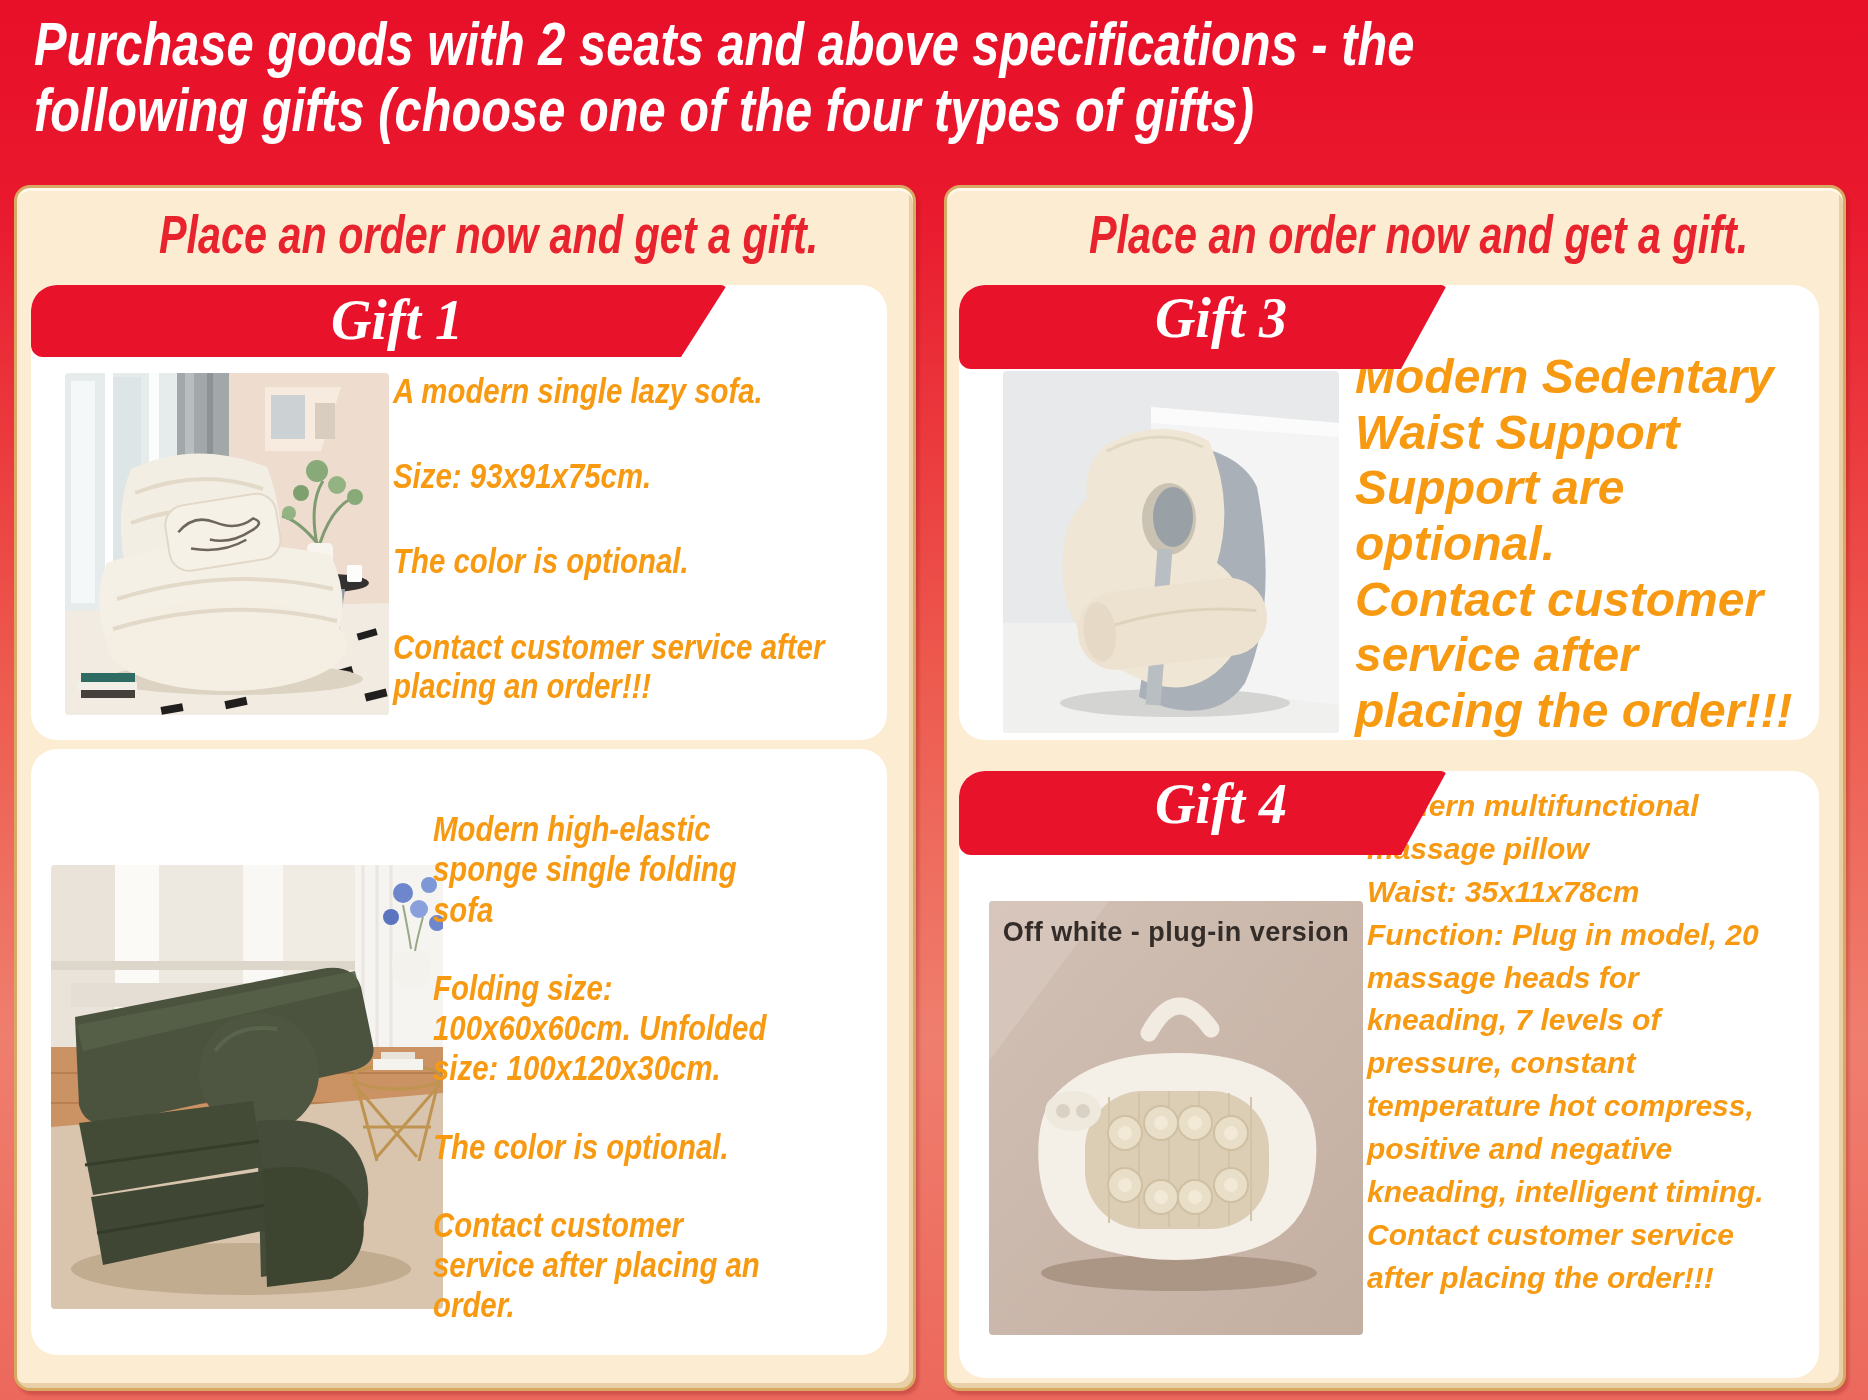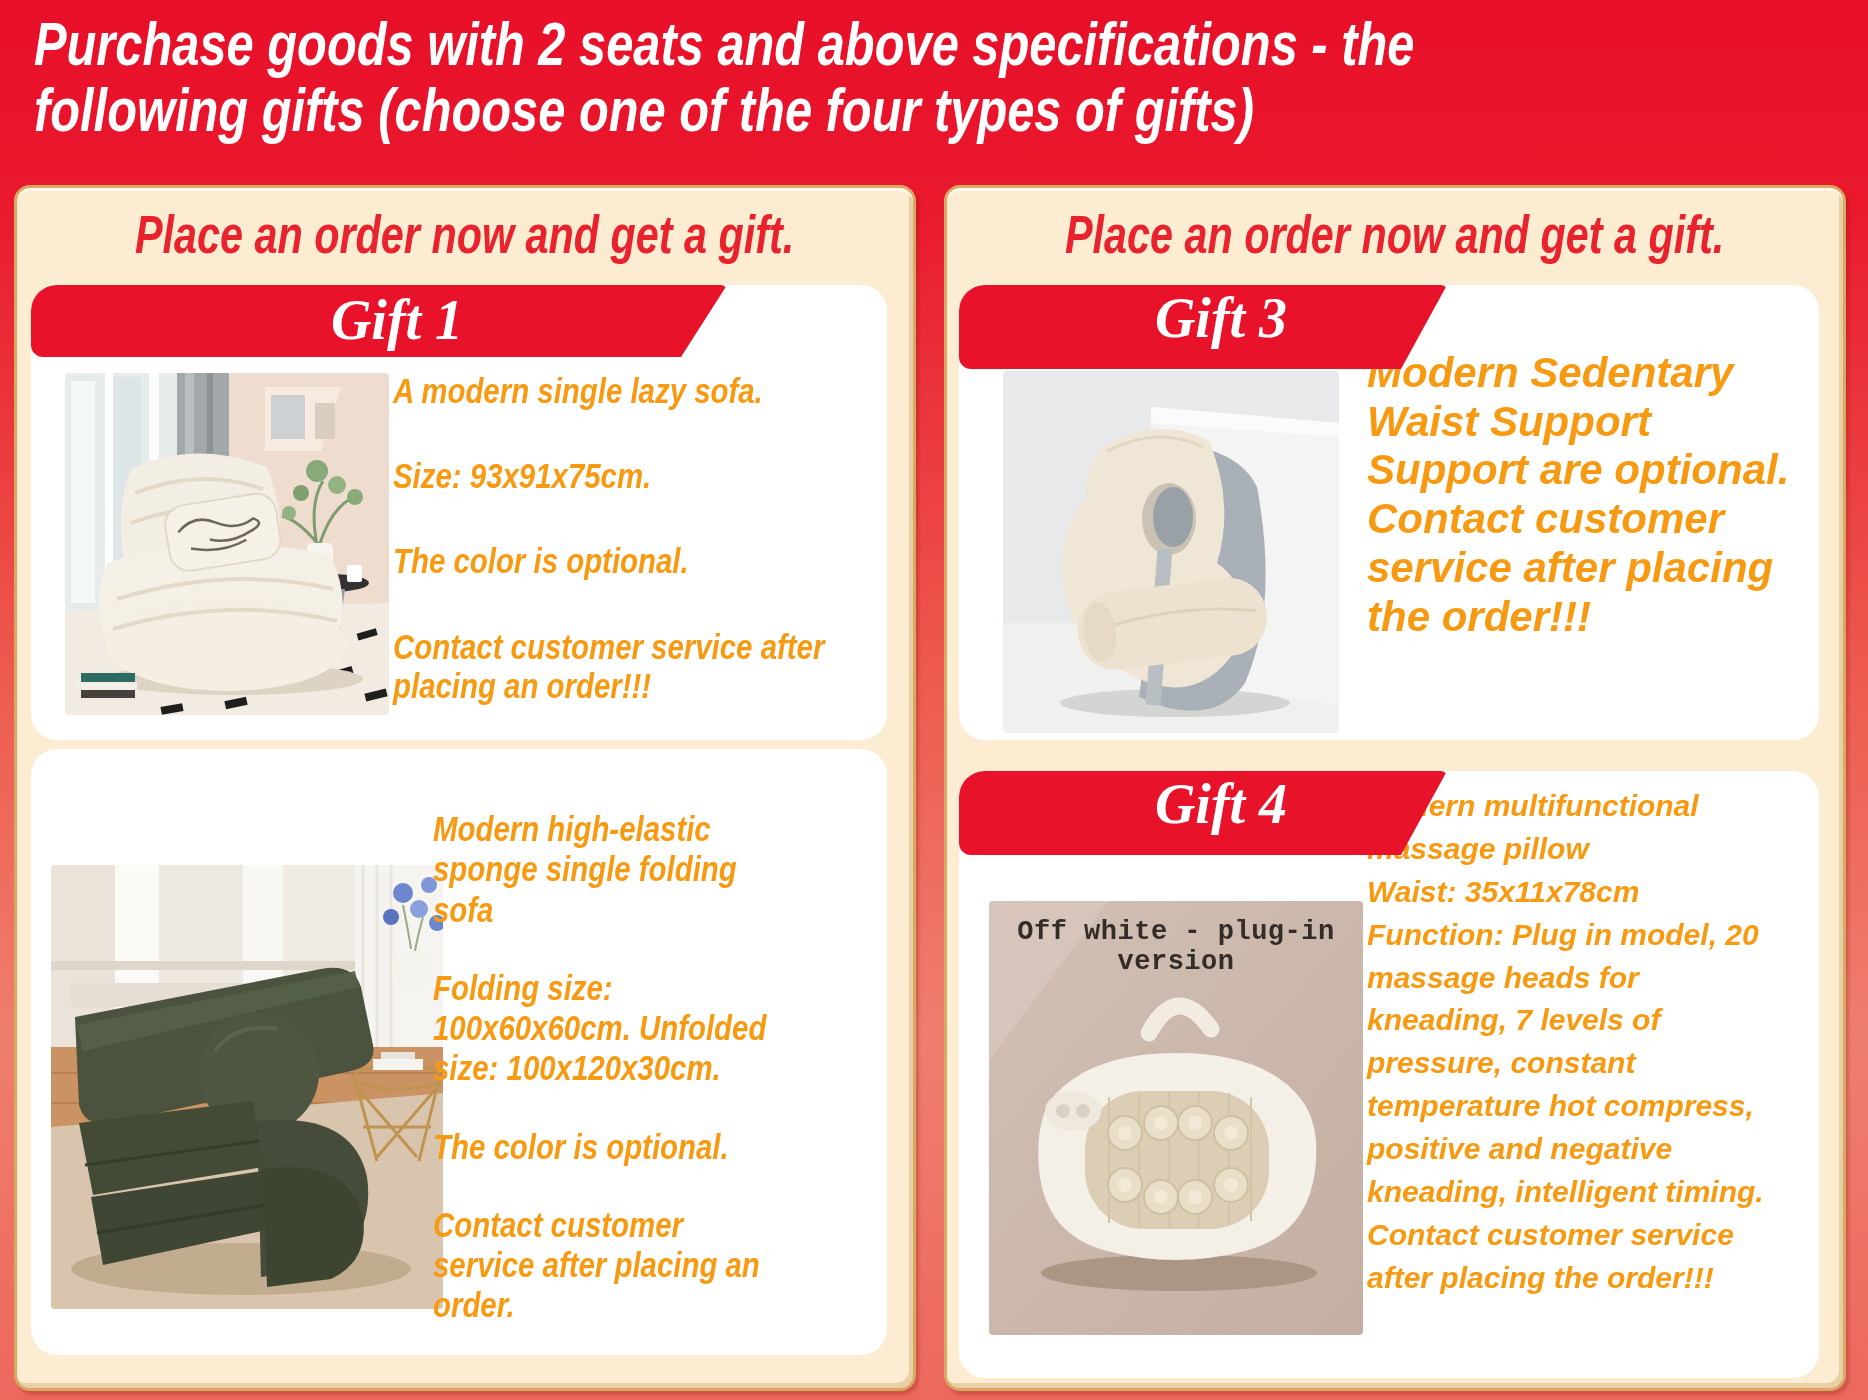--- a/index.html
+++ b/index.html
@@ -9,21 +9,21 @@
     background:linear-gradient(180deg,var(--bg_top,#e80f29) 0%,#e9182d 14%,var(--bg_mid,#ed5a4e) 48%,var(--bg_bottom,#ef7e6e) 74%,#ec685c 100%);
   }
   .title{position:absolute;left:34px;top:12px;color:#ffffff;font-style:italic;font-weight:bold;
     font-size:61px;line-height:1.08;transform:scaleX(.8);transform-origin:left top;white-space:nowrap;}
   .panel{position:absolute;top:185px;height:1200px;width:896px;
     background:var(--panel_cream,#fbecd2);
     border:3px solid var(--panel_border,#d8a963);border-radius:16px;
     box-shadow:inset 0 3px 0 rgba(255,252,240,.85), inset -4px -5px 0 rgba(201,154,84,.35), 3px 4px 3px rgba(130,20,20,.25);}
   .panel.left{left:14px;} .panel.right{left:944px;}
   .panel-head{position:absolute;top:16px;width:100%;text-align:center;
-    color:var(--header_red,#e8232d);font-style:italic;font-weight:bold;font-size:53px;white-space:nowrap;}
+    color:var(--header_red,#e8232d);font-style:italic;font-weight:bold;font-size:53px;white-space:nowrap;padding-left:24px;}
   .panel-head>span{display:inline-block;transform:scaleX(.78);}
   .card{position:absolute;background:#ffffff;border-radius:26px;overflow:hidden;}
   .g1{left:14px;top:97px;width:856px;height:455px;}
   .g2{left:14px;top:561px;width:856px;height:606px;}
   .g3{left:12px;top:97px;width:860px;height:455px;}
   .g4{left:12px;top:583px;width:860px;height:607px;}
   .gift-banner{position:absolute;top:0;left:0;height:72px;
     background:var(--banner_red,#e8122b);
     clip-path:polygon(0 0,100% 0,calc(100% - 46px) 100%,0 100%);
     border-radius:24px 6px 0 12px;
@@ -31,29 +31,29 @@
     text-align:center;line-height:70px;font-size:56px;padding-left:36px;}
   .gift-banner.wide{width:660px;}
   .gift-banner.narrow{width:452px;height:84px;line-height:66px;}
   .figure{position:absolute;border-radius:4px;overflow:hidden;}
   .figure svg{display:block;width:100%;height:100%;}
   .f1{left:34px;top:88px;width:324px;height:342px;}
   .f2{left:20px;top:116px;width:392px;height:444px;}
   .f3{left:44px;top:86px;width:336px;height:362px;}
   .f4{left:30px;top:130px;width:374px;height:434px;}
   .caption{position:absolute;top:16px;left:0;width:100%;text-align:center;
-    font-family:Liberation Mono, monospace;font-weight:bold;font-size:27px;color:#332c28;letter-spacing:.5px;}
+    font-family:Liberation Sans, sans-serif;font-weight:bold;font-size:27px;color:#332c28;letter-spacing:.5px;}
   .desc{position:absolute;color:var(--orange,#f79a12);font-weight:bold;font-style:italic;}
   .desc p{margin:0;}
   .cond{transform:scaleX(.84);transform-origin:left top;}
   .d1{left:362px;top:86px;width:520px;font-size:35px;line-height:1.12;}
   .d1 p{margin-bottom:46px;}
   .d2{left:402px;top:60px;width:420px;font-size:35px;line-height:1.15;}
   .d2 p{margin-bottom:38px;}
-  .d3{left:408px;top:64px;width:440px;font-size:42px;line-height:1.16;}
+  .d3{left:396px;top:64px;width:440px;font-size:48px;line-height:1.16;}
   .d4{left:408px;top:14px;width:420px;font-size:30px;line-height:1.43;}
 </style>
 </head>
 <body>
 
 <div class="page">
 
   <div class="title">
     <div>Purchase goods with 2 seats and above specifications - the</div>
     <div>following gifts (choose one of the four types of gifts)</div>

